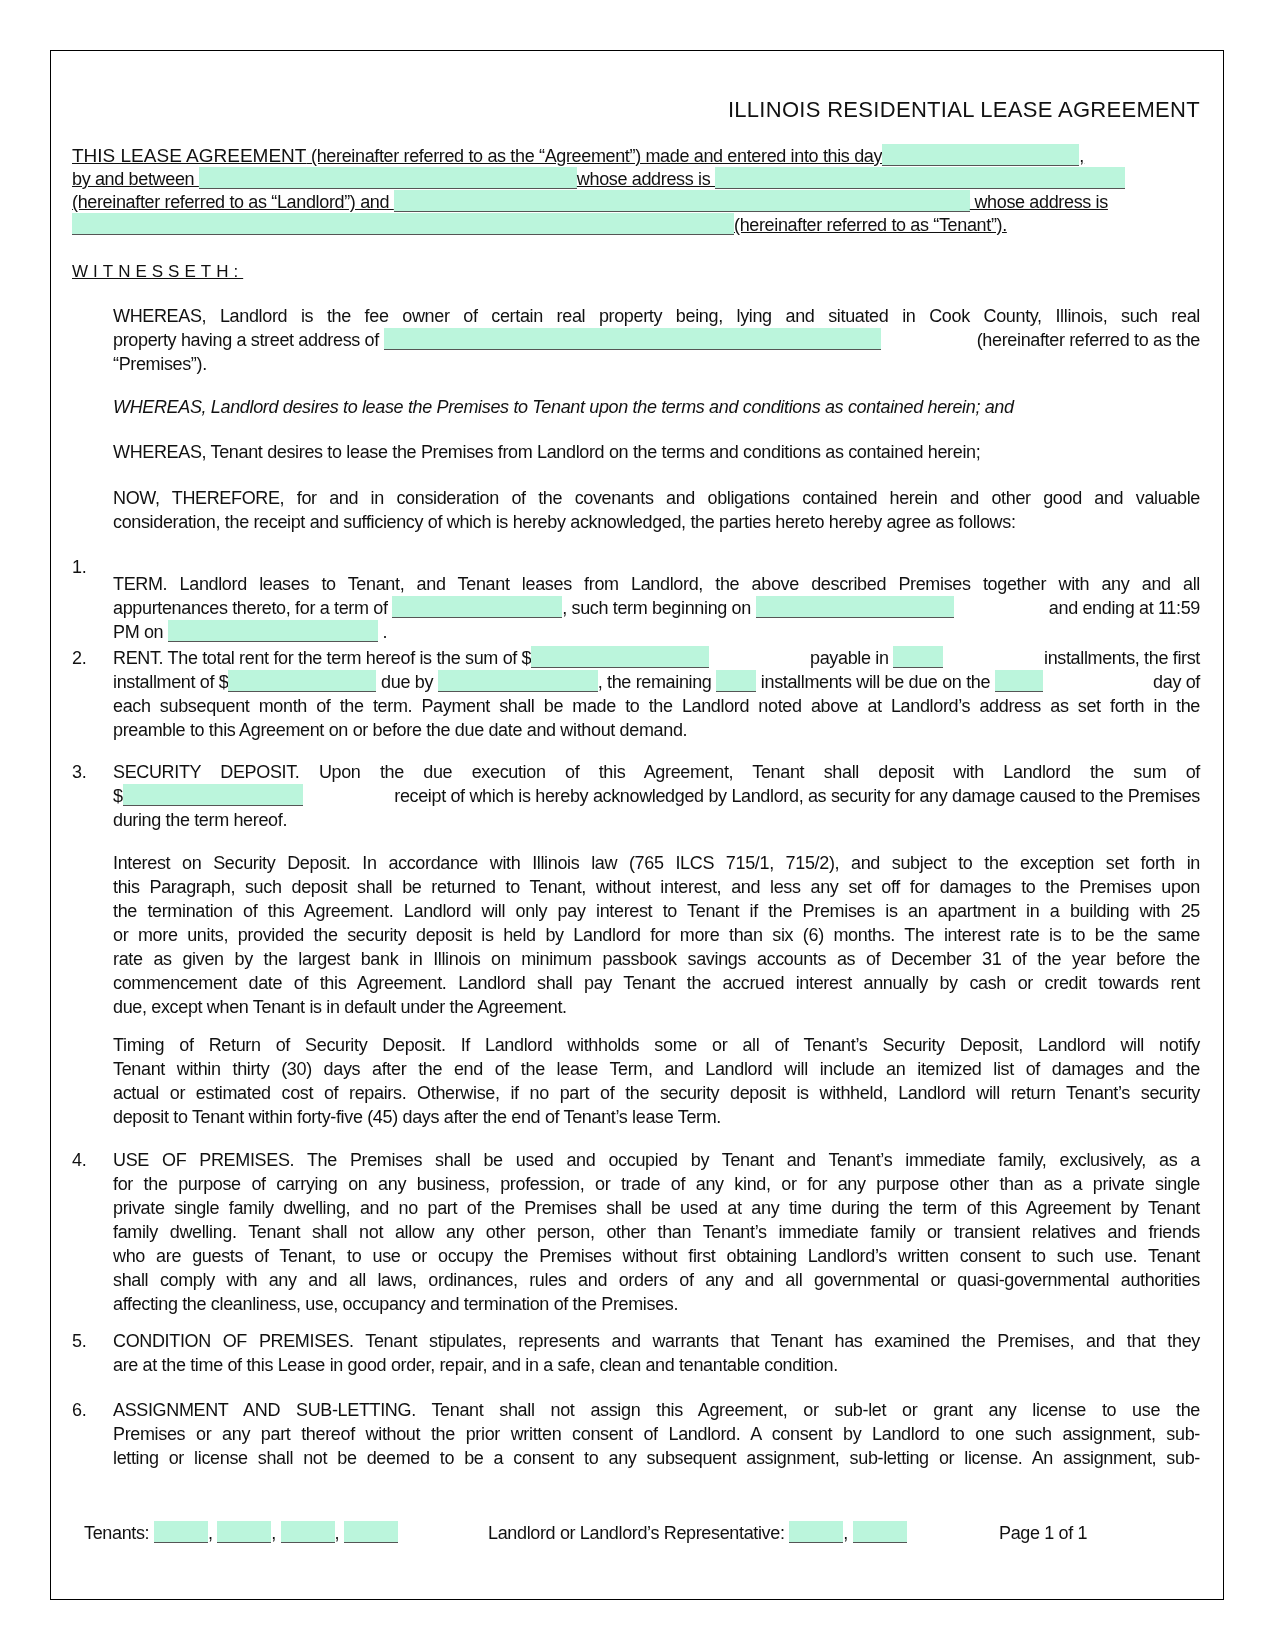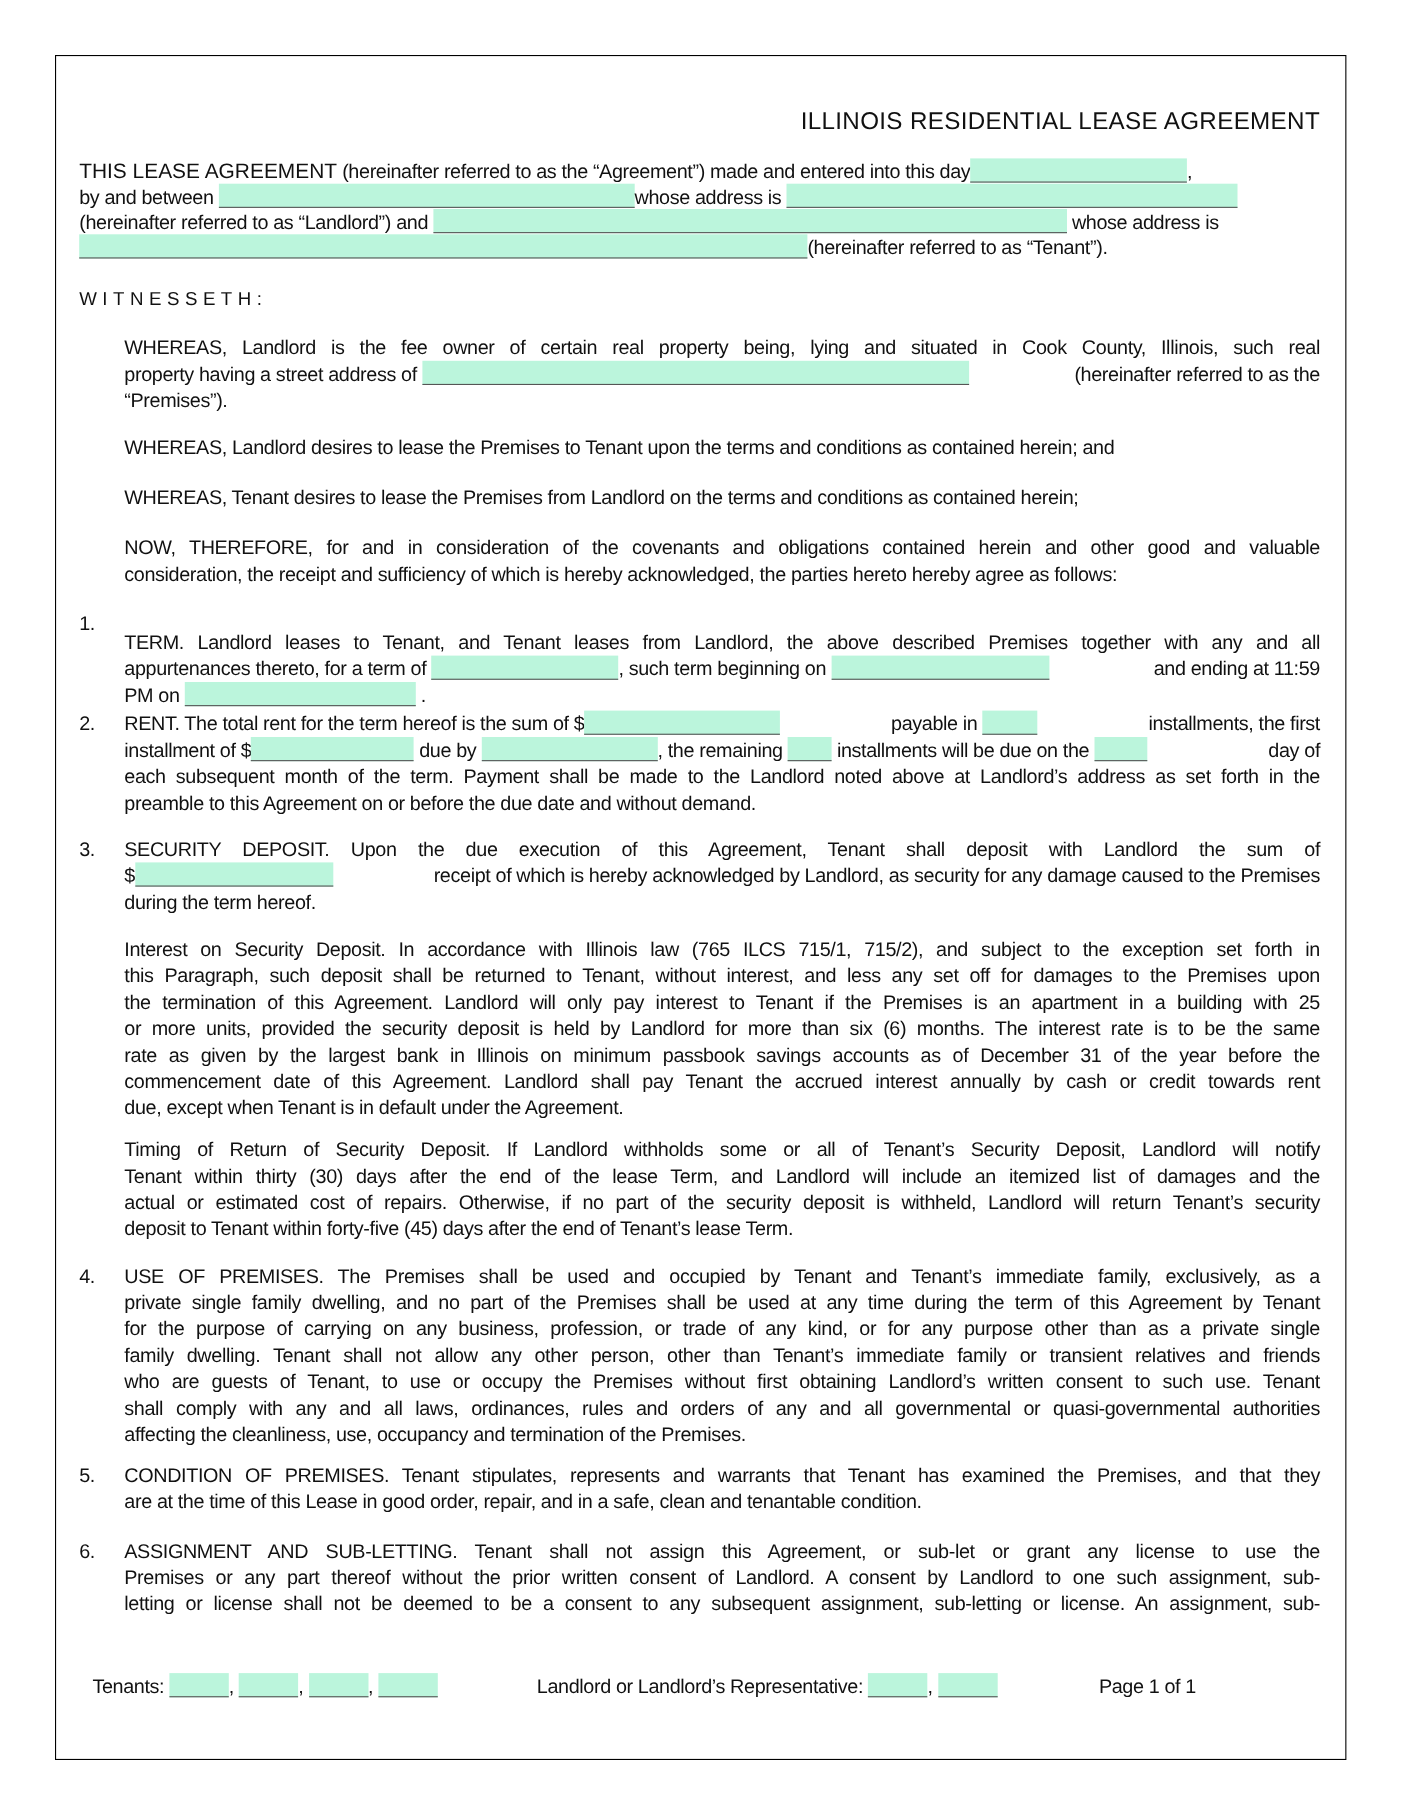--- a/index.html
+++ b/index.html
@@ -10,21 +10,21 @@
   }
   .doc {
     position: absolute; left: 75px; top: 0; width: 1125px;
     font-family: "Liberation Sans", sans-serif; color: #111;
     font-size: 18px; line-height: 24px;
   }
   .title {
     position: absolute; top: 98px; left: 0; width: 1125px; text-align: right;
     font-size: 22px; letter-spacing: 0.3px; color: #111;
   }
-  .line { position: absolute; white-space: nowrap; }
+  .line { position: absolute; white-space: nowrap; text-decoration: underline; }
   .just { text-align: justify; text-align-last: justify; white-space: normal; }
   .field {
     display: inline-block; background: #bbf5dc; border-bottom: 1px solid #555;
     height: 22px; vertical-align: -4px; box-sizing: border-box;
   }
   .narrow { font-family: "Liberation Sans Narrow", "Liberation Sans", sans-serif; letter-spacing: -0.35px; }
   .para { position: absolute; left: 38px; width: 1087px; text-align: justify; }
   .num { position: absolute; left: 0; }
   .wit { letter-spacing: 5px; }
   .footer-line { position: absolute; top: 1521px; white-space: nowrap; }
@@ -52,21 +52,21 @@
   </div>
 
   <div class="line wit" style="top:260px;left:-3px;font-size:17px;">WITNESSETH:</div>
 
   <div class="para narrow" style="top:304px;">
     <div class="just">WHEREAS, Landlord is the fee owner of certain real property being, lying and situated in Cook County, Illinois, such real</div>
     <div style="white-space:nowrap;"><span>property having a street address of </span><span class="field" style="width:497px;"></span><span style="float:right;"> (hereinafter referred to as the</span></div>
     <div>“Premises”).</div>
   </div>
 
-  <div class="para narrow" style="top:395px;">WHEREAS, Landlord desires to lease the Premises to Tenant upon the terms and conditions as contained herein; and</div>
+  <div class="para narrow" style="top:395px;font-style:italic;">WHEREAS, Landlord desires to lease the Premises to Tenant upon the terms and conditions as contained herein; and</div>
   <div class="para narrow" style="top:440px;">WHEREAS, Tenant desires to lease the Premises from Landlord on the terms and conditions as contained herein;</div>
 
   <div class="para narrow" style="top:486px;">
     <div class="just">NOW, THEREFORE, for and in consideration of the covenants and obligations contained herein and other good and valuable</div>
     <div>consideration, the receipt and sufficiency of which is hereby acknowledged, the parties hereto hereby agree as follows:</div>
   </div>
 
   <div class="num narrow" style="top:555px;left:-3px;">1.</div>
   <div class="para narrow" style="top:572px;">
     <div class="just">TERM.  Landlord leases to Tenant, and Tenant leases from Landlord, the above described Premises together with any and all</div>
@@ -112,22 +112,22 @@
   <div class="para narrow" style="top:1033px;">
     <div class="just">Timing of Return of Security Deposit.  If Landlord withholds some or all of Tenant’s Security Deposit, Landlord will notify</div>
     <div class="just">Tenant within thirty (30) days after the end of the lease Term, and Landlord will include an itemized list of damages and the</div>
     <div class="just">actual or estimated cost of repairs. Otherwise, if no part of the security deposit is withheld, Landlord will return Tenant’s security</div>
     <div>deposit to Tenant within forty-five (45) days after the end of Tenant’s lease Term.</div>
   </div>
 
   <div class="num narrow" style="top:1148px;left:-3px;">4.</div>
   <div class="para narrow" style="top:1148px;">
     <div class="just">USE OF PREMISES.  The Premises shall be used and occupied by Tenant and Tenant’s immediate family, exclusively, as a</div>
+    <div class="just">for the purpose of carrying on any business, profession, or trade of any kind, or for any purpose other than as a private single</div>
     <div class="just">private single family dwelling, and no part of the Premises shall be used at any time during the term of this Agreement by Tenant</div>
-    <div class="just">for the purpose of carrying on any business, profession, or trade of any kind, or for any purpose other than as a private single</div>
     <div class="just">family dwelling.  Tenant shall not allow any other person, other than Tenant’s immediate family or transient relatives and friends</div>
     <div class="just">who are guests of Tenant, to use or occupy the Premises without first obtaining Landlord’s written consent to such use.   Tenant</div>
     <div class="just">shall comply with any and all laws, ordinances, rules and orders of any and all governmental or quasi-governmental authorities</div>
     <div>affecting the cleanliness, use, occupancy and termination of the Premises.</div>
   </div>
 
   <div class="num narrow" style="top:1329px;left:-3px;">5.</div>
   <div class="para narrow" style="top:1329px;">
     <div class="just">CONDITION OF PREMISES.  Tenant stipulates, represents and warrants that Tenant has examined the Premises, and that they</div>
     <div>are at the time of this Lease in good order, repair, and in a safe, clean and tenantable condition.</div>

